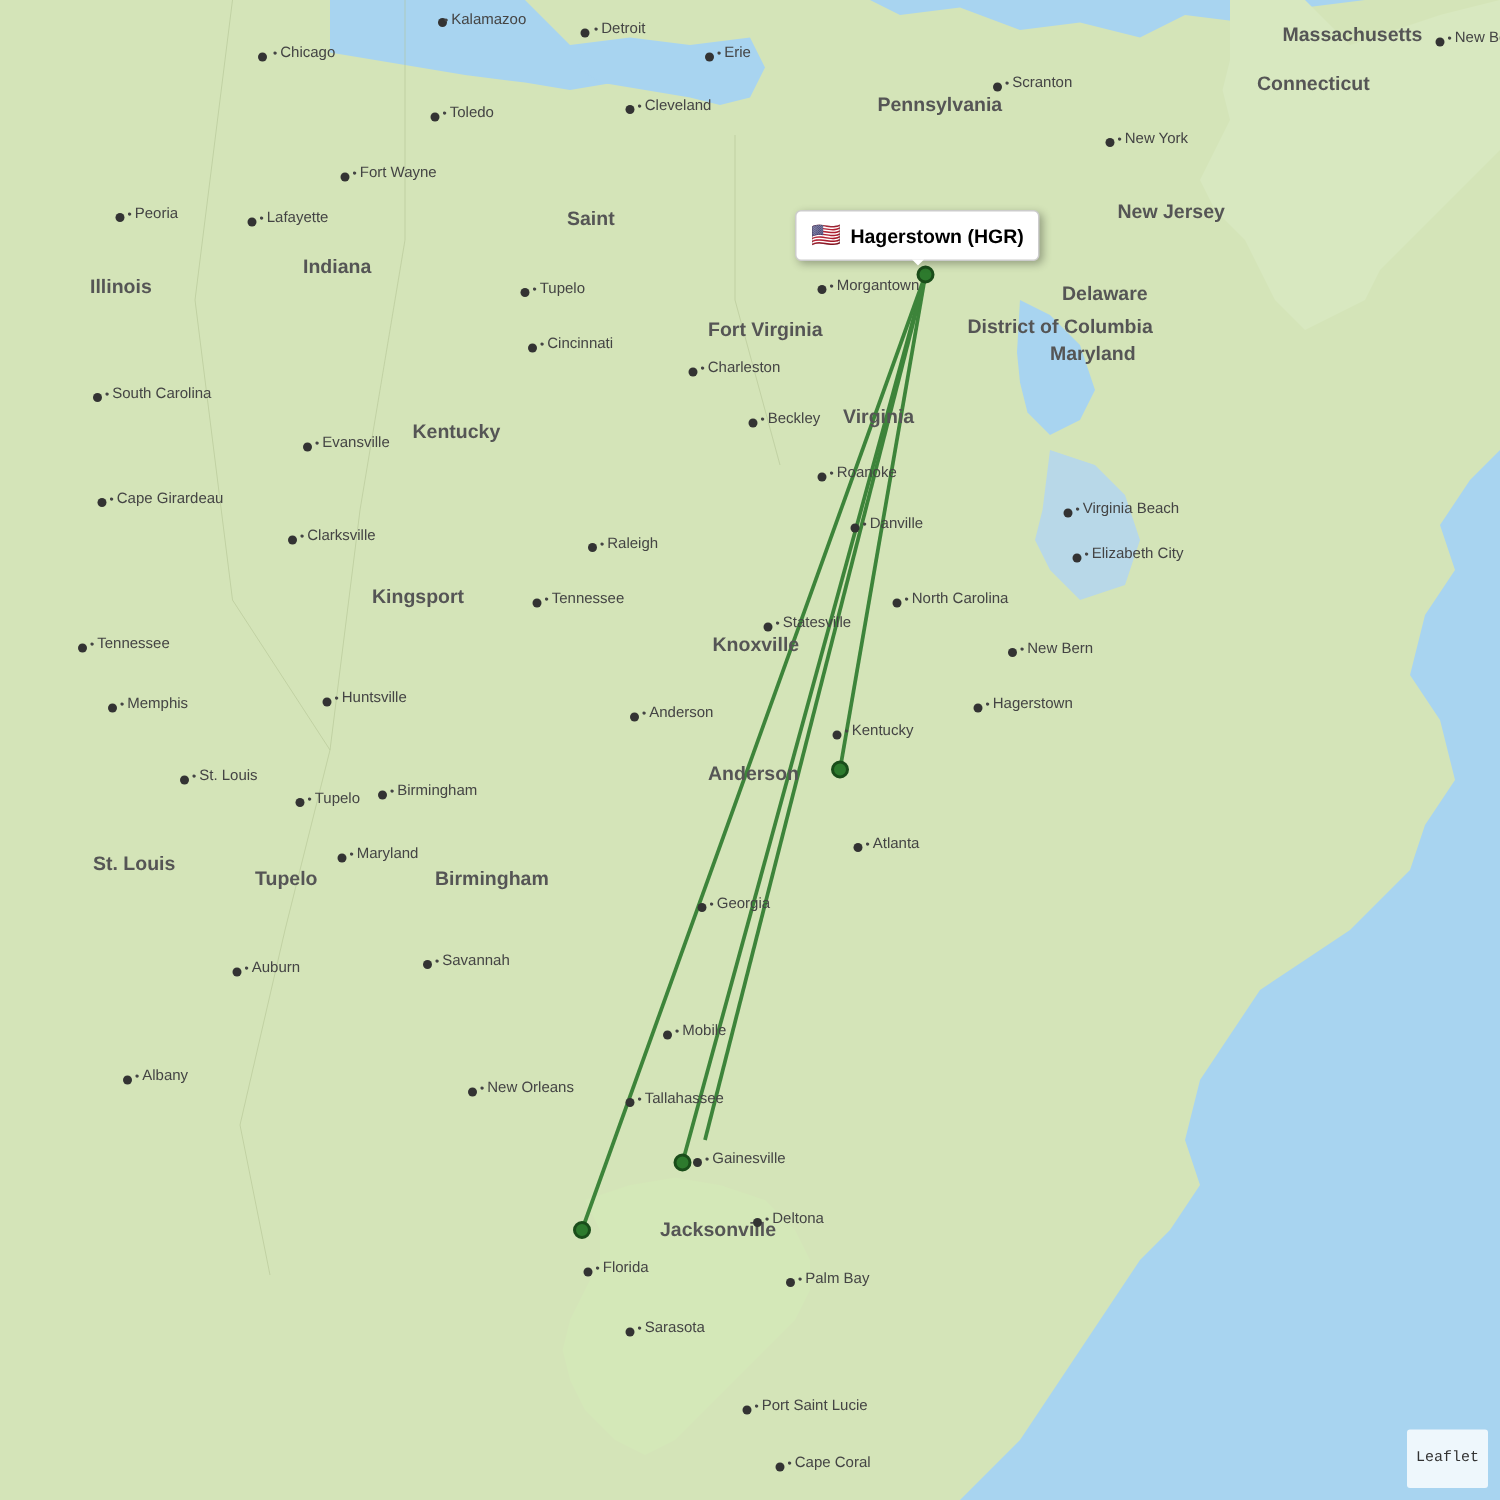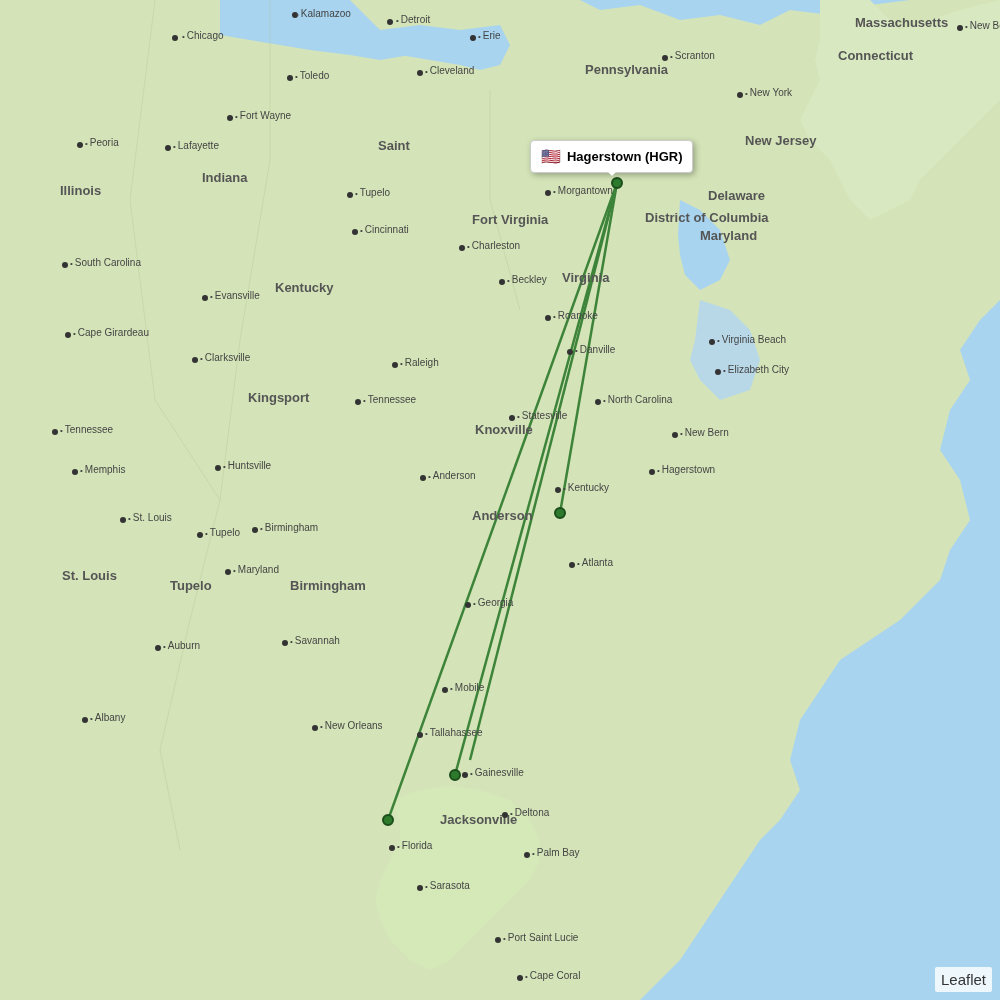--- a/index.html
+++ b/index.html
@@ -82,24 +82,25 @@
       transform: translateX(-50%);
       border: 4px solid transparent;
       border-top-color: white;
     }
 
     .leaflet-badge {
       position: absolute;
       bottom: 8px;
       right: 8px;
       background: rgba(255,255,255,0.8);
-      padding: 4px 6px;
-      font-size: 15px;
+      padding: 14px 6px;
+      font-size: 10px;
       border-radius: 2px;
       color: #333;
+      font-family: Liberation Mono, monospace;
     }
 
     svg#routes {
       position: absolute;
       top: 0; left: 0;
       width: 100%;
       height: 100%;
       pointer-events: none;
     }
 

